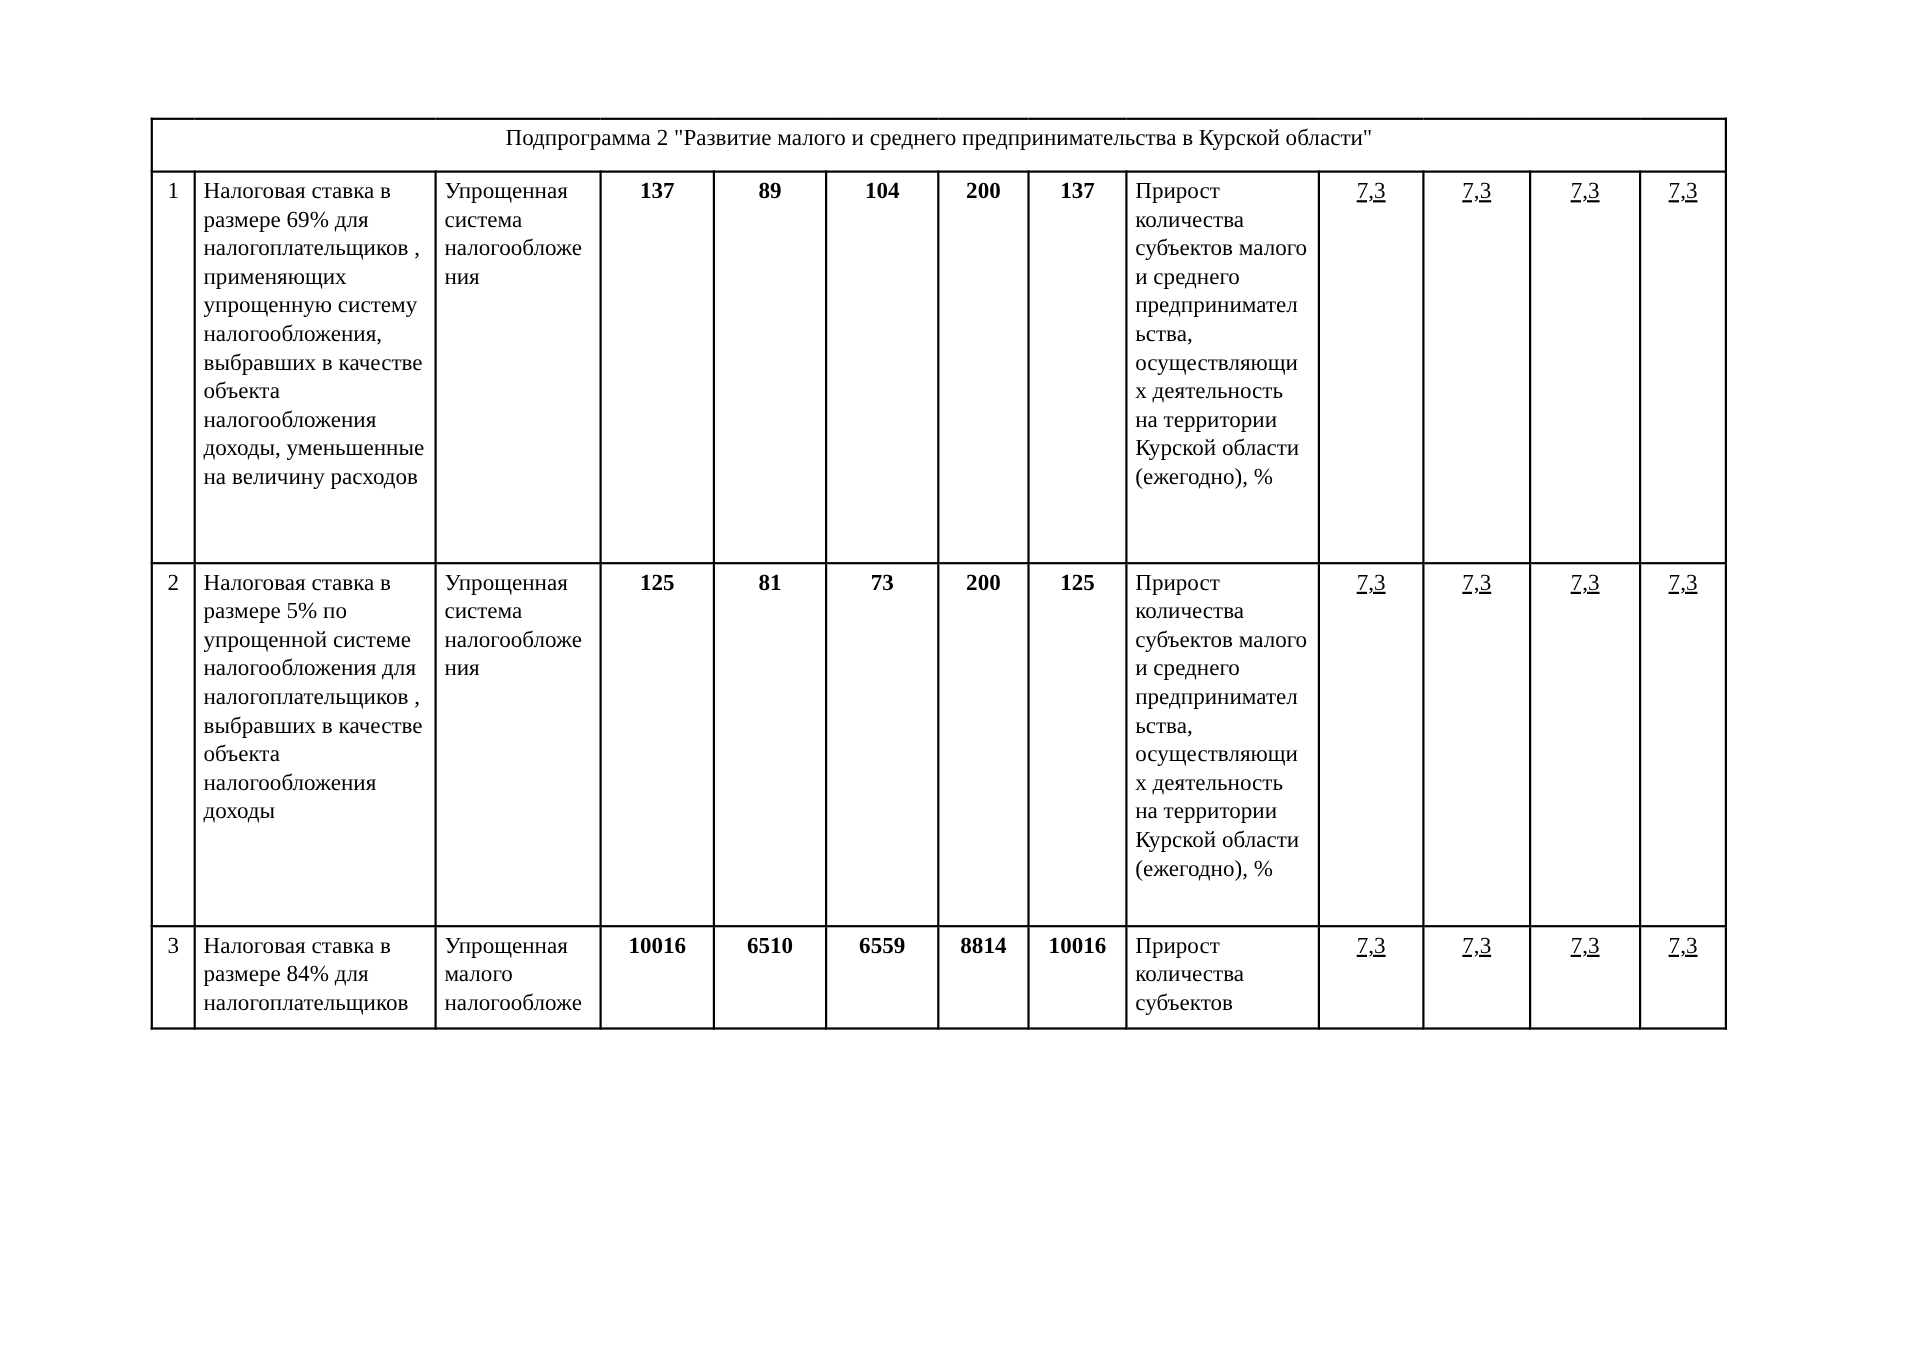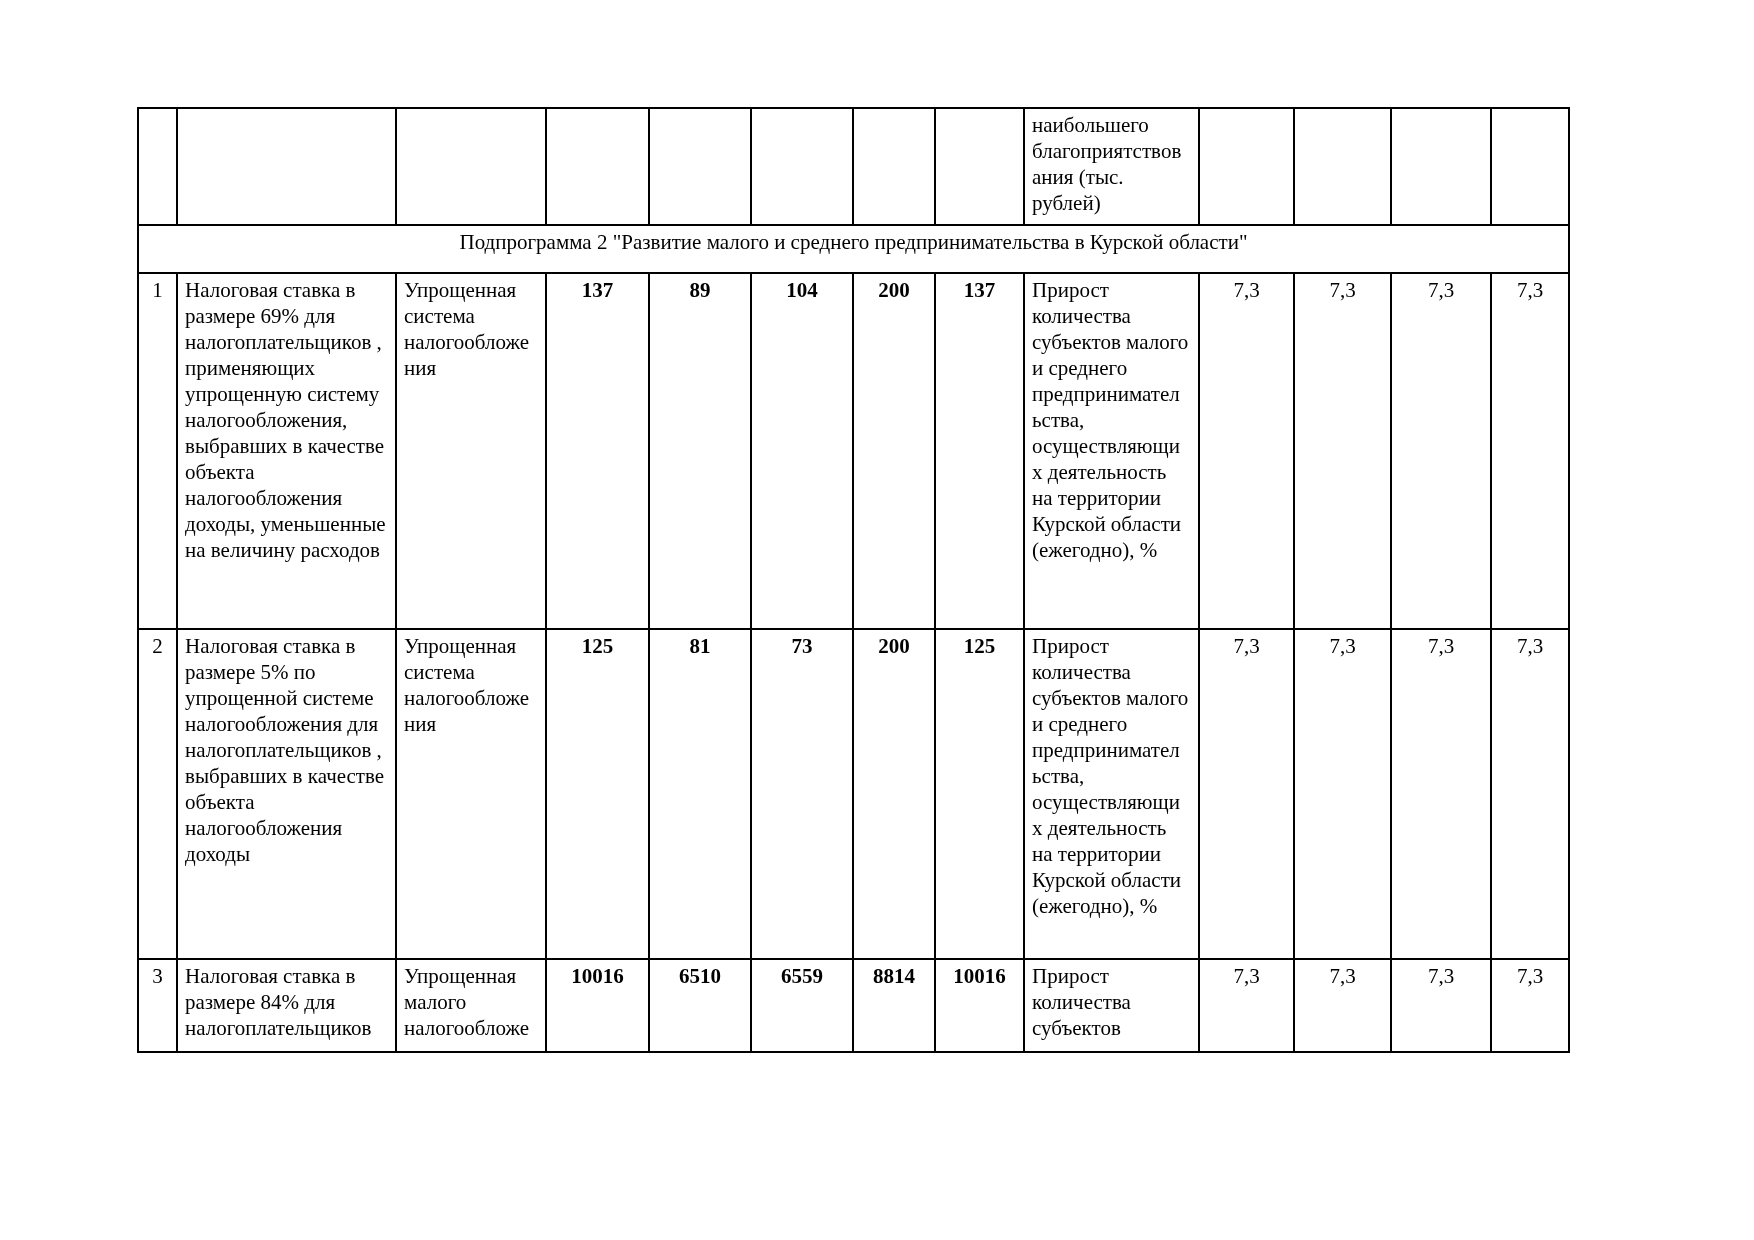--- a/index.html
+++ b/index.html
@@ -25,21 +25,21 @@
   }
   table.doc-table td {
     border: 2px solid #000000;
     vertical-align: top;
     padding: 3px 7px;
     overflow: hidden;
     word-wrap: break-word;
   }
   td.c-num   { text-align: center; }
   td.c-val   { text-align: center; font-weight: bold; }
-  td.c-pct   { text-align: center; }
+  td.c-pct   { text-align: center; text-decoration: underline; }
   td.c-text  { text-align: left; }
   tr.r-cont  { height: 117px; }
   tr.r-head  { height: 48px; }
   tr.r-1     { height: 356px; }
   tr.r-2     { height: 330px; }
   tr.r-3     { height: 93px; }
   td.subprogram-cell {
     text-align: center;
     vertical-align: middle;
     padding: 2px 4px;
@@ -60,35 +60,20 @@
       <col style="width:82px">
       <col style="width:89px">
       <col style="width:175px">
       <col style="width:95px">
       <col style="width:97px">
       <col style="width:100px">
       <col style="width:78px">
     </colgroup>
 
     <tbody>
-        <tr class="r-cont">
-      <td class="c-num"></td>
-      <td class="c-text"></td>
-      <td class="c-text"></td>
-      <td class="c-val"></td>
-      <td class="c-val"></td>
-      <td class="c-val"></td>
-      <td class="c-val"></td>
-      <td class="c-val"></td>
-      <td class="c-text">наибольшего благоприятствов ания (тыс. рублей)</td>
-      <td class="c-pct"></td>
-      <td class="c-pct"></td>
-      <td class="c-pct"></td>
-      <td class="c-pct"></td>
-    </tr>
 
     <tr class="r-head">
       <td class="subprogram-cell" colspan="13">Подпрограмма 2 "Развитие малого и среднего предпринимательства в Курской области"</td>
     </tr>
 
     <tr class="r-1">
       <td class="c-num">1</td>
       <td class="c-text">Налоговая ставка в размере 69% для налогоплательщиков , применяющих упрощенную систему налогообложения, выбравших в качестве объекта налогообложения доходы, уменьшенные на величину расходов</td>
       <td class="c-text">Упрощенная система налогообложе ния</td>
       <td class="c-val">137</td>

